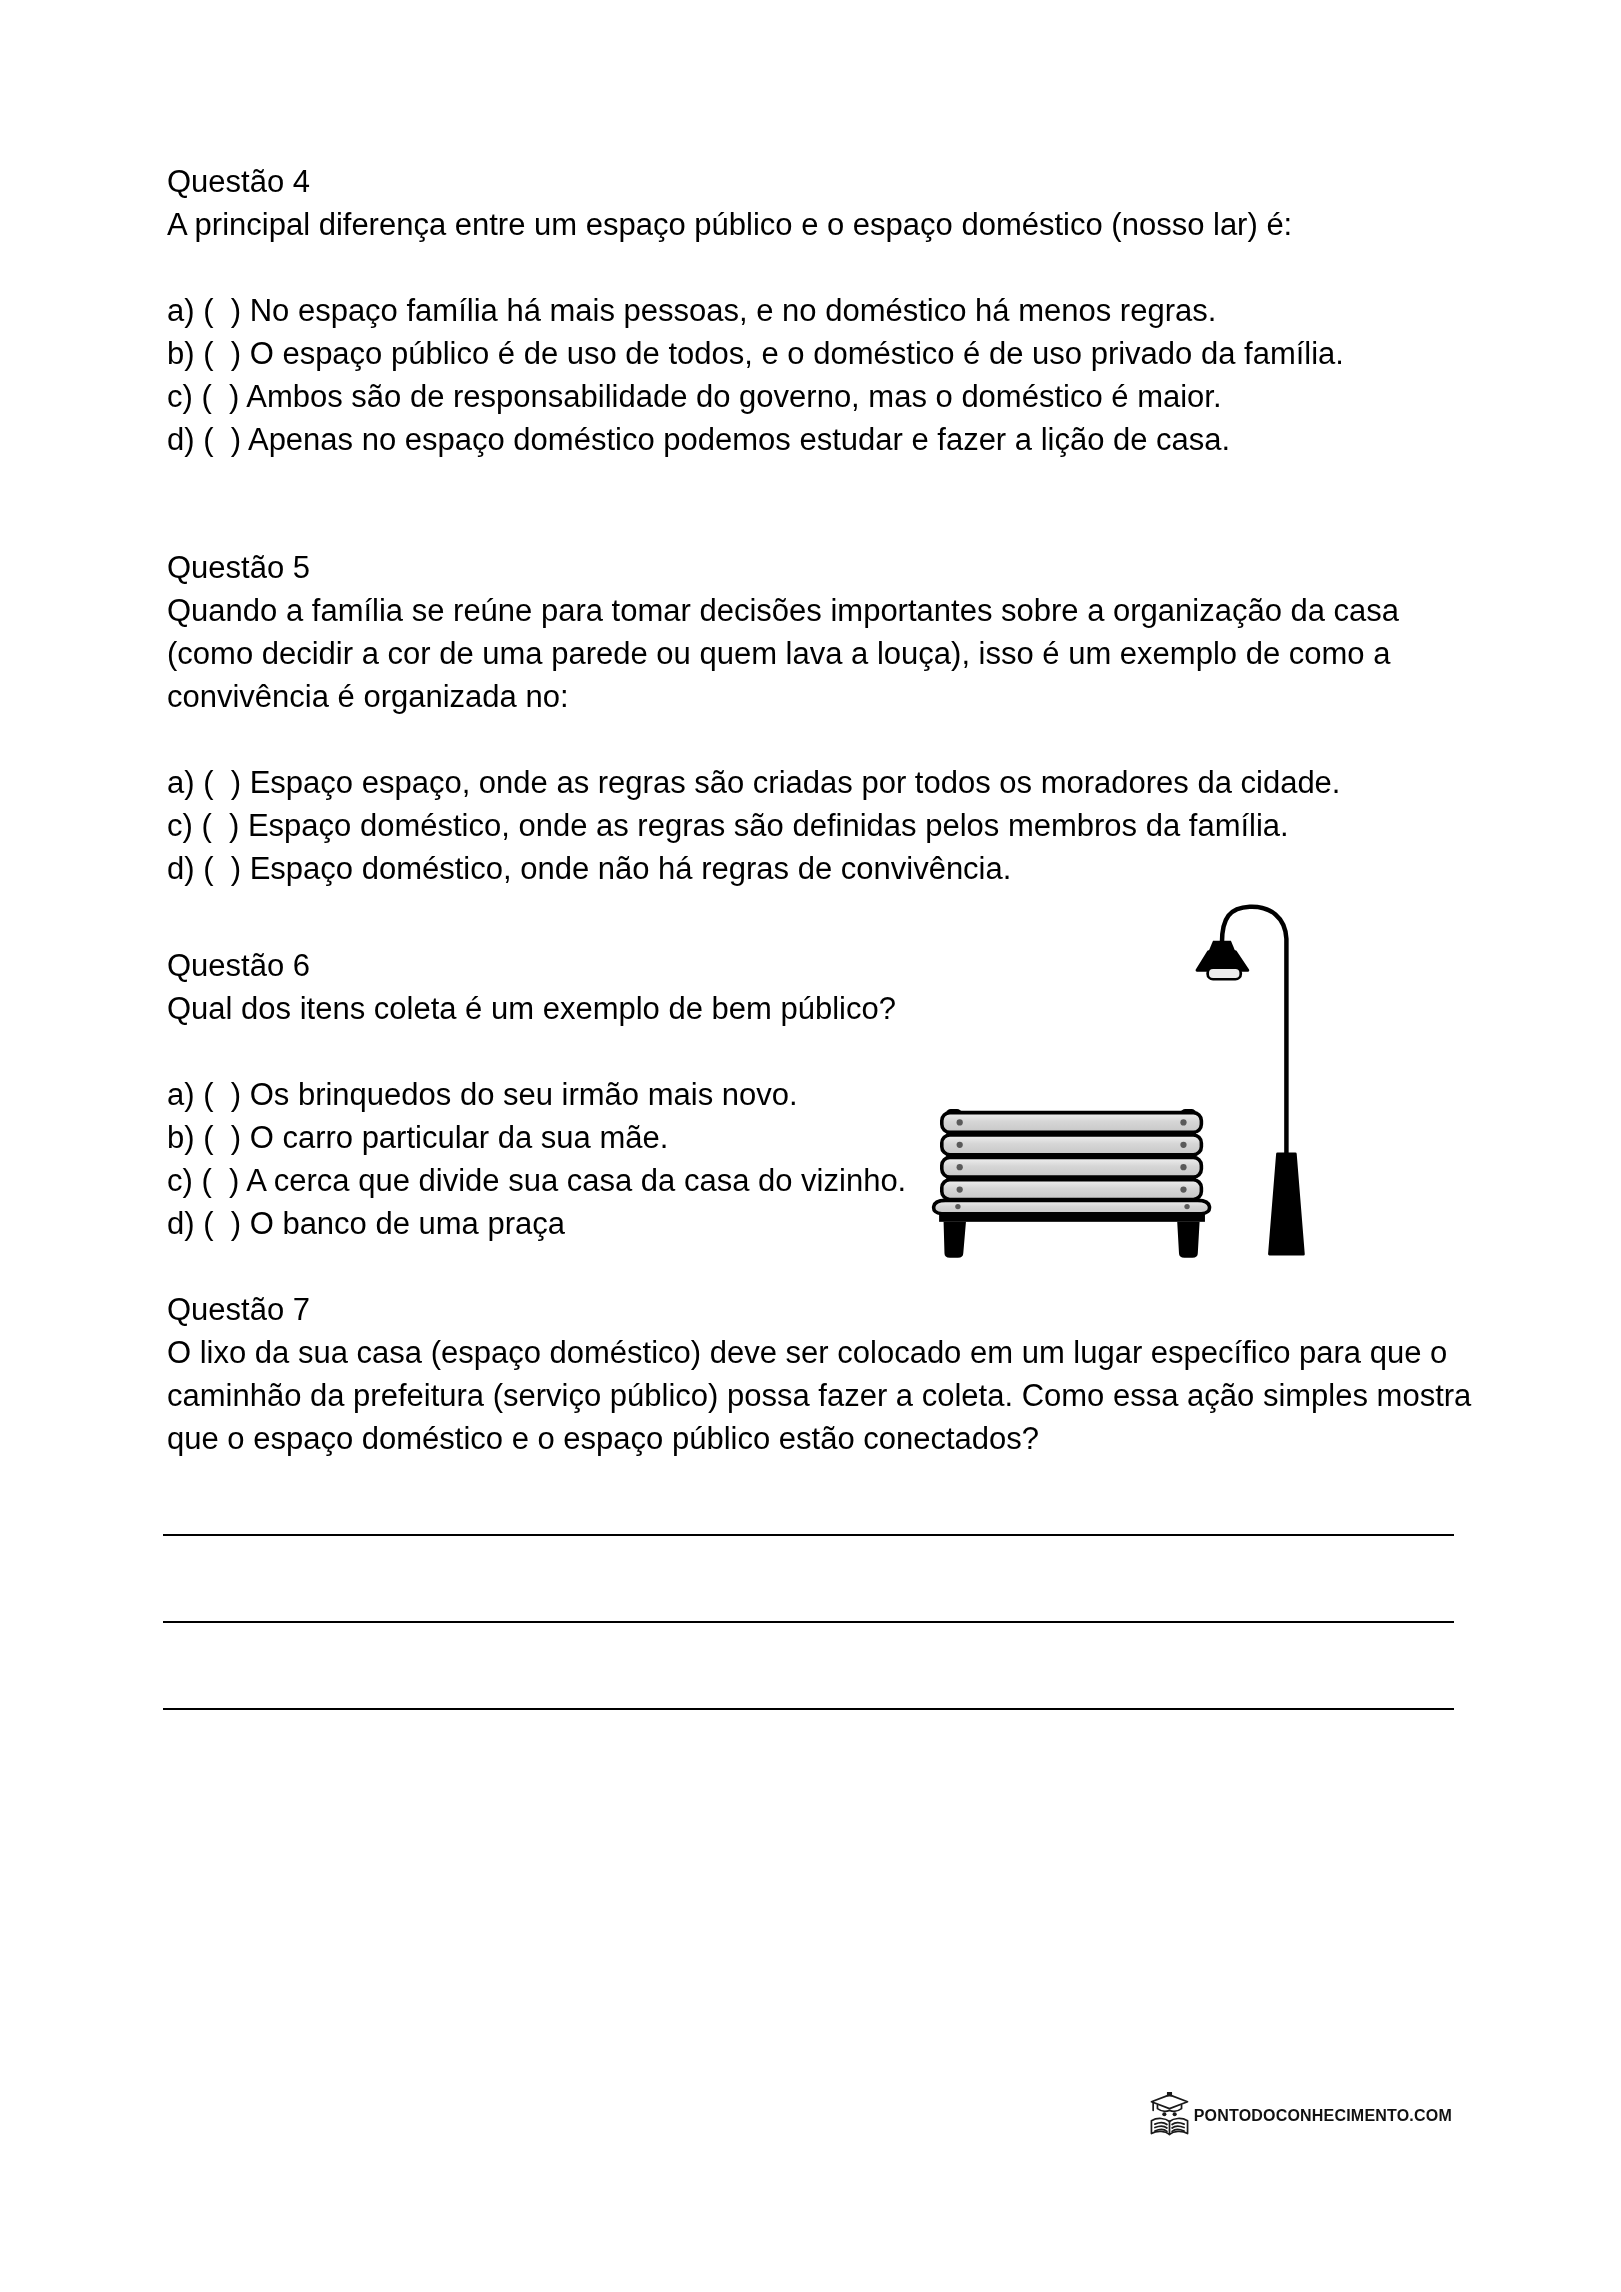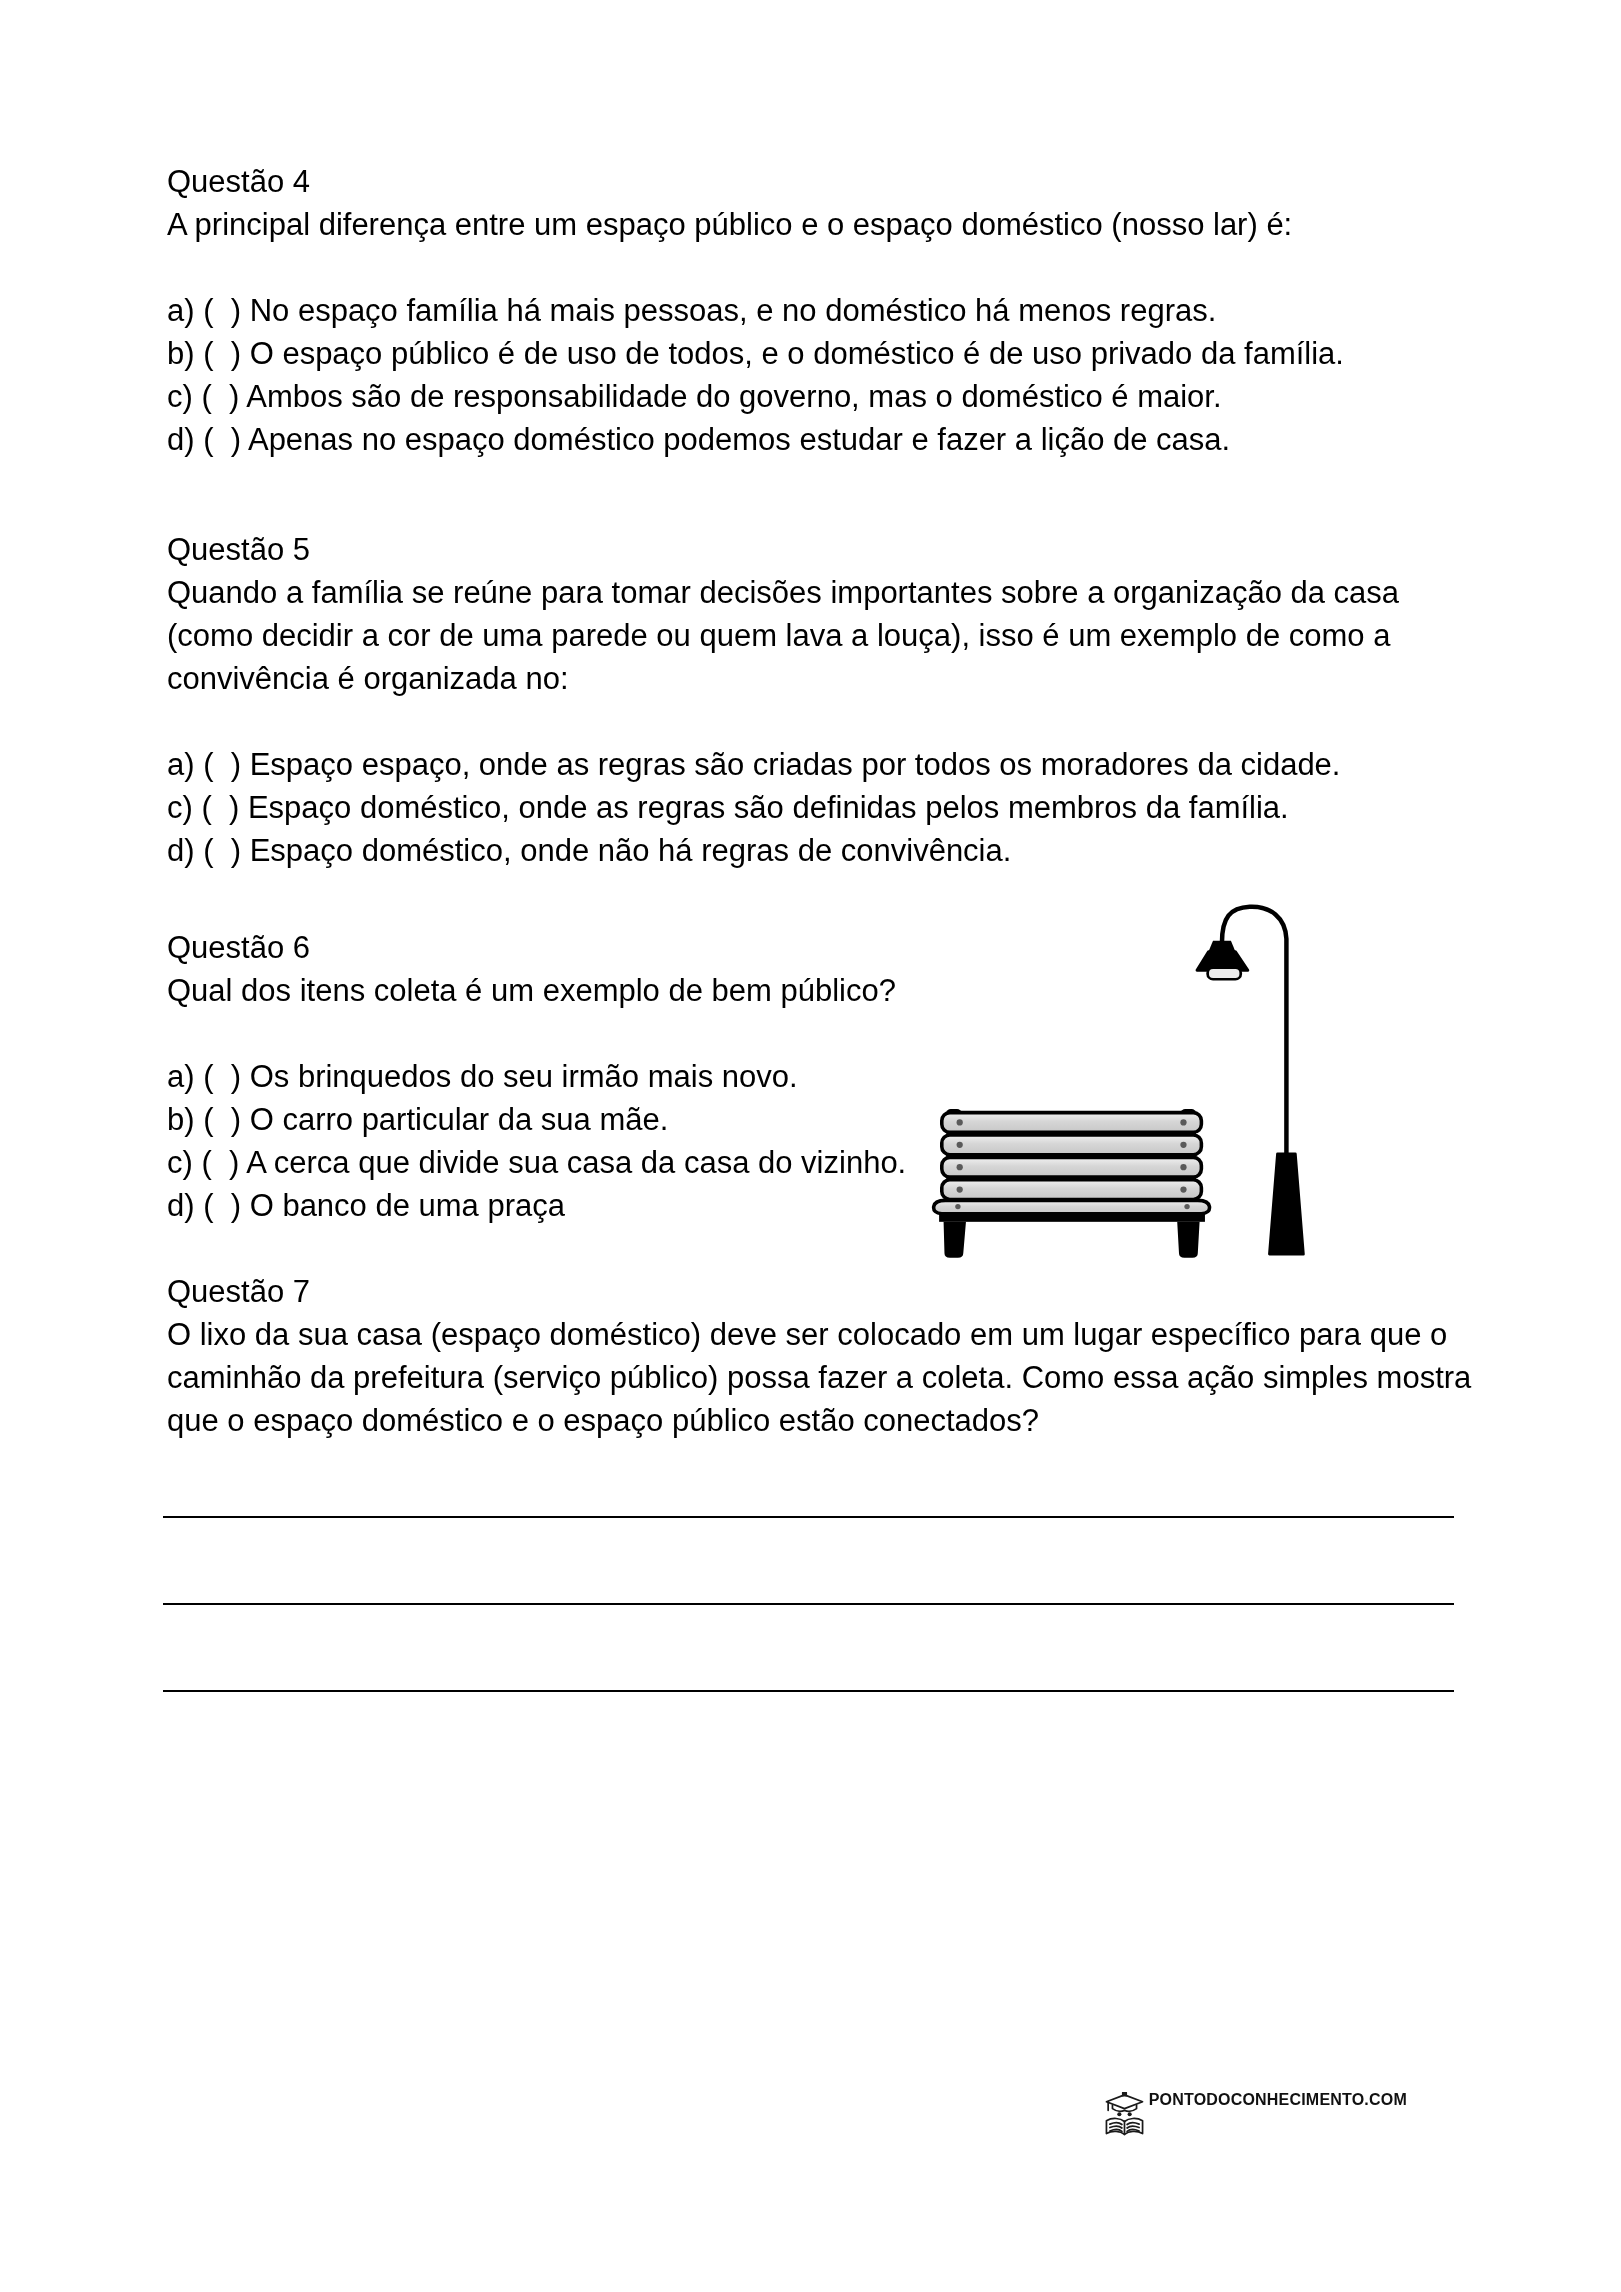--- a/index.html
+++ b/index.html
@@ -15,35 +15,35 @@
     overflow:hidden;
     padding-left:47px;
   }
   .content {
     position:absolute;
     left:167px; top:160px;
     width:1451px;
   }
   .q-title, .q-body, .option { white-space:pre; }
   .opts { margin-top:43px; }
-  .sec-q5 { margin-top:67px; }
+  .sec-q5 { margin-top:85px; }
   .sec-q6 { margin-top:54px; }
   .sec-q7 { margin-top:43px; }
   .answers { width:1291px; margin-left:-4.5px; }
   .answer-line { height:85px; border-bottom:2.7px solid #000; }
   .answer-line.first { height:74px; }
   .illustration {
     position:absolute;
     left:931px; top:896px;
     width:385px; height:367px;
   }
   .footer {
     position:absolute;
-    left:1103px; top:2092px;
-    display:flex; align-items:flex-start; gap:2.7px;
+    left:1148px; top:2092px;
+    display:flex; align-items:center; gap:2.7px;
   }
   .footer-text {
     font-size:16px; line-height:16px;
     font-weight:bold; letter-spacing:0.2px;
     color:#111; white-space:pre;
   }
 </style>
 </head>
 <body>
 

